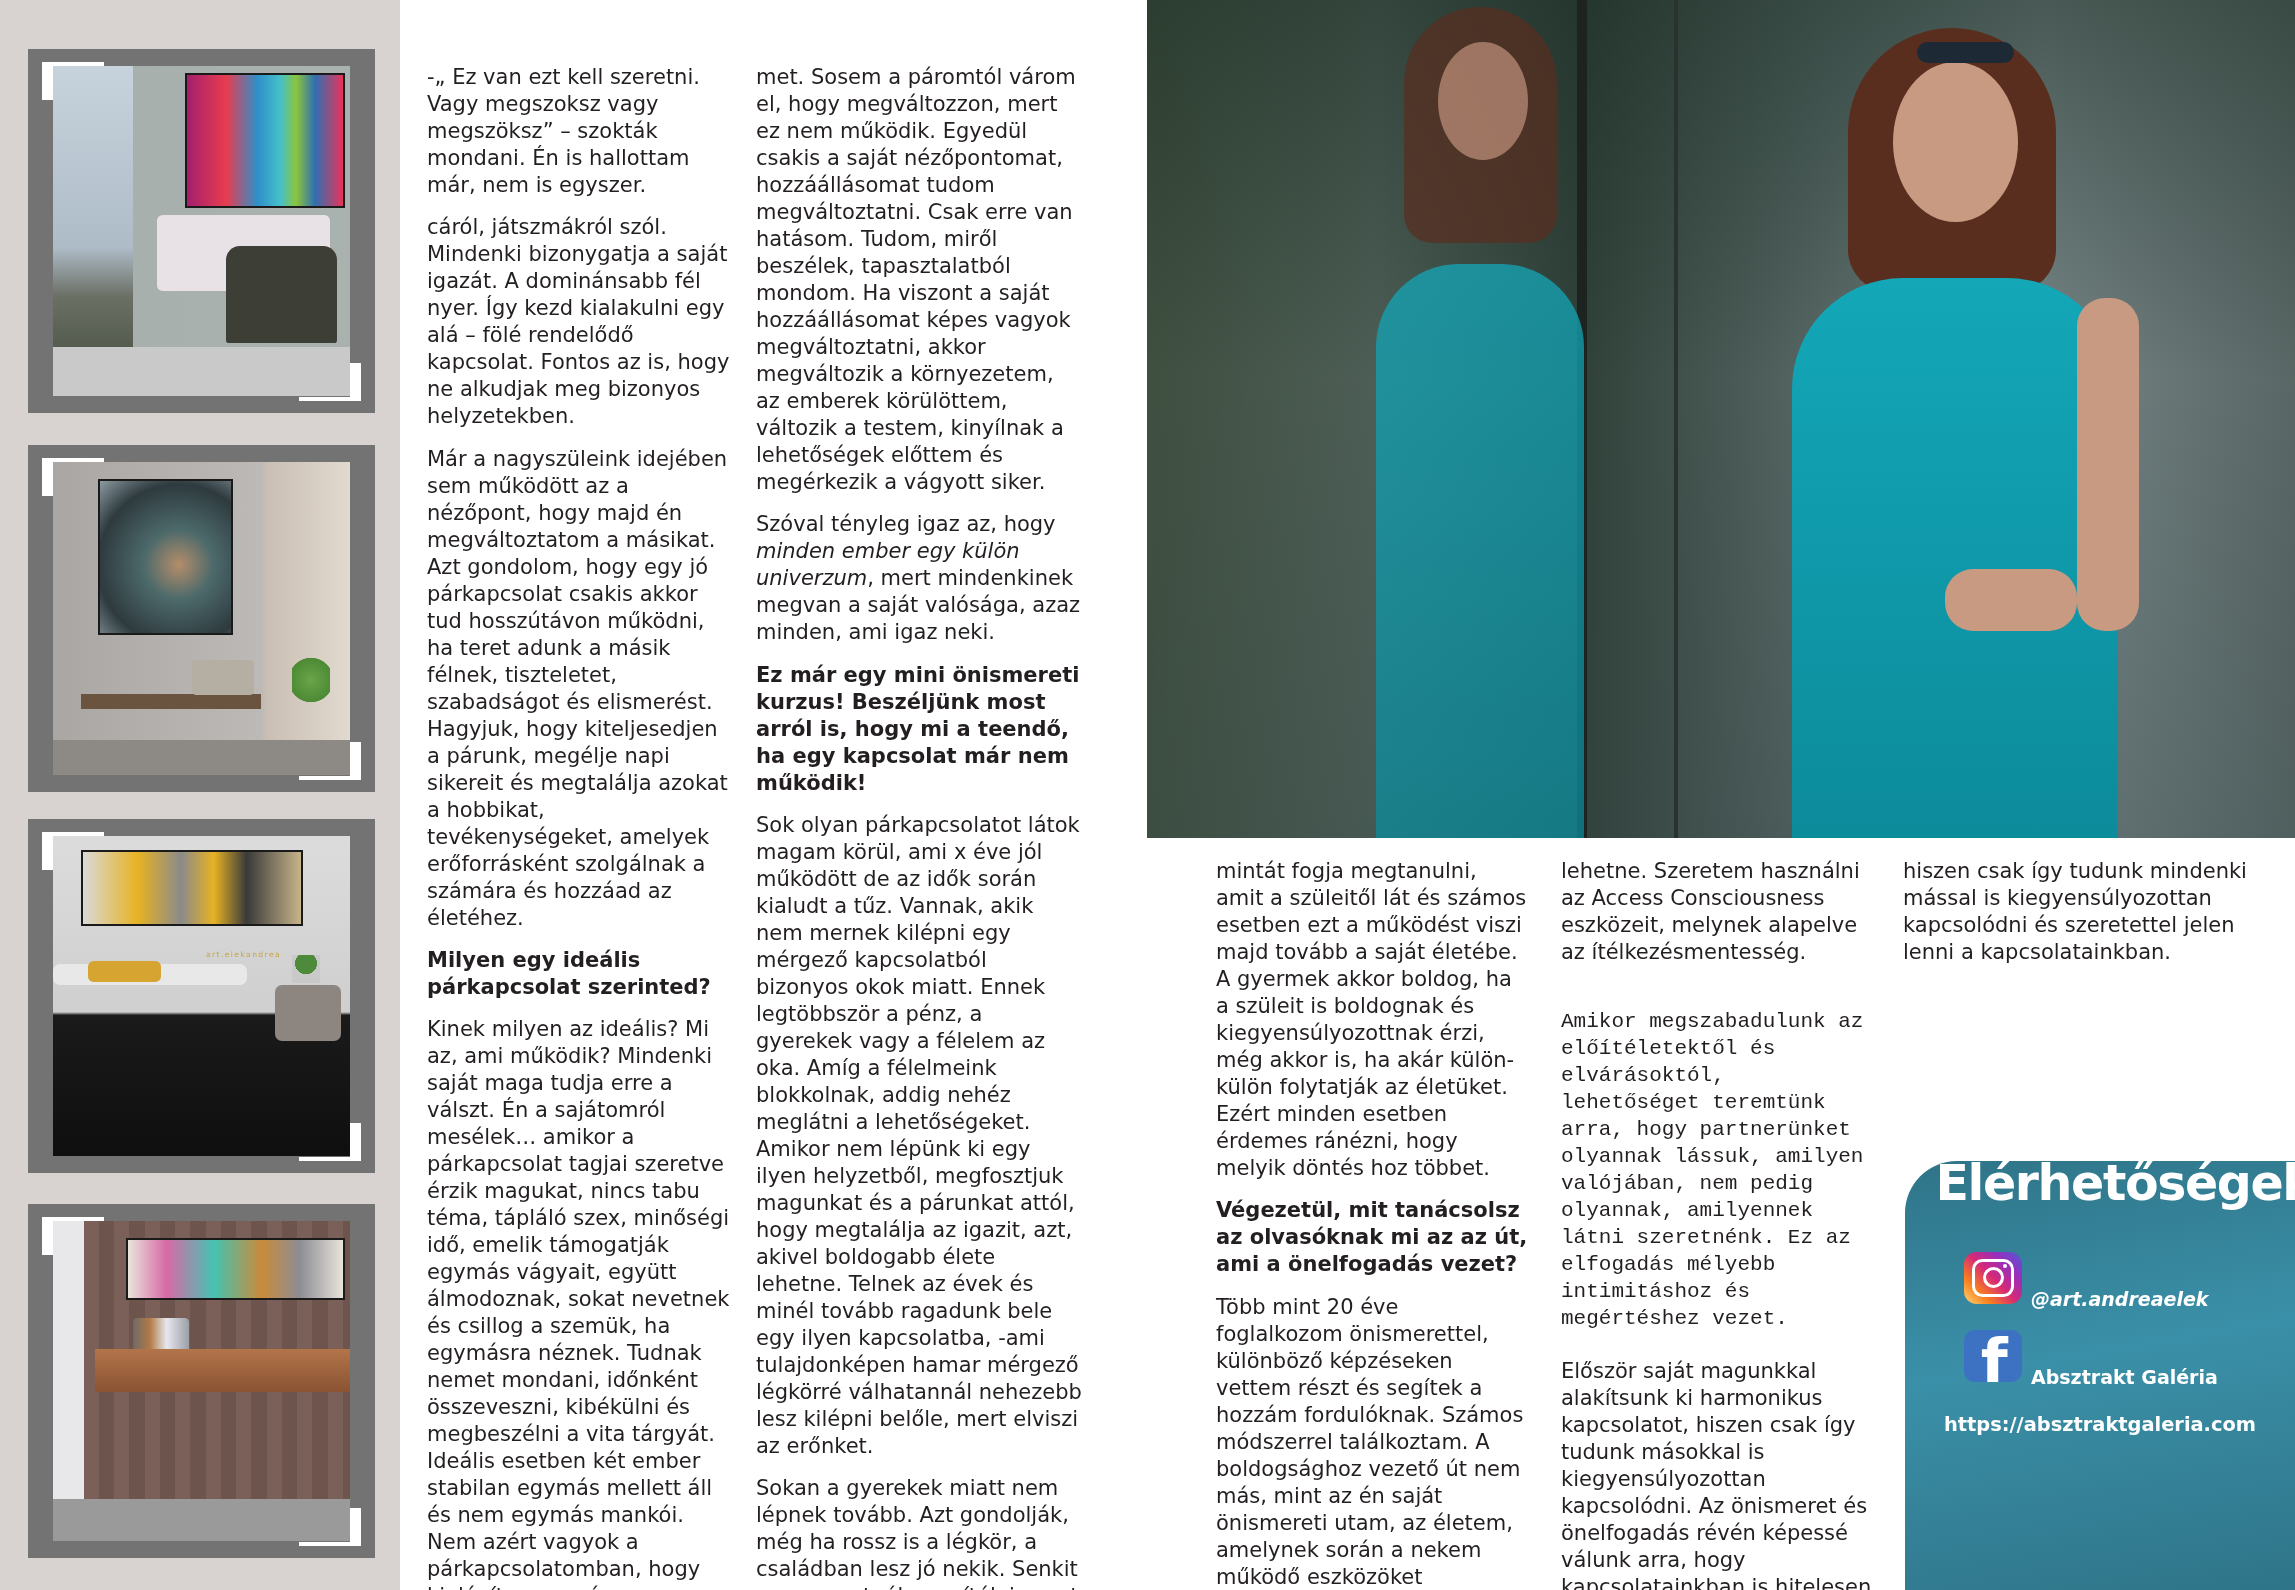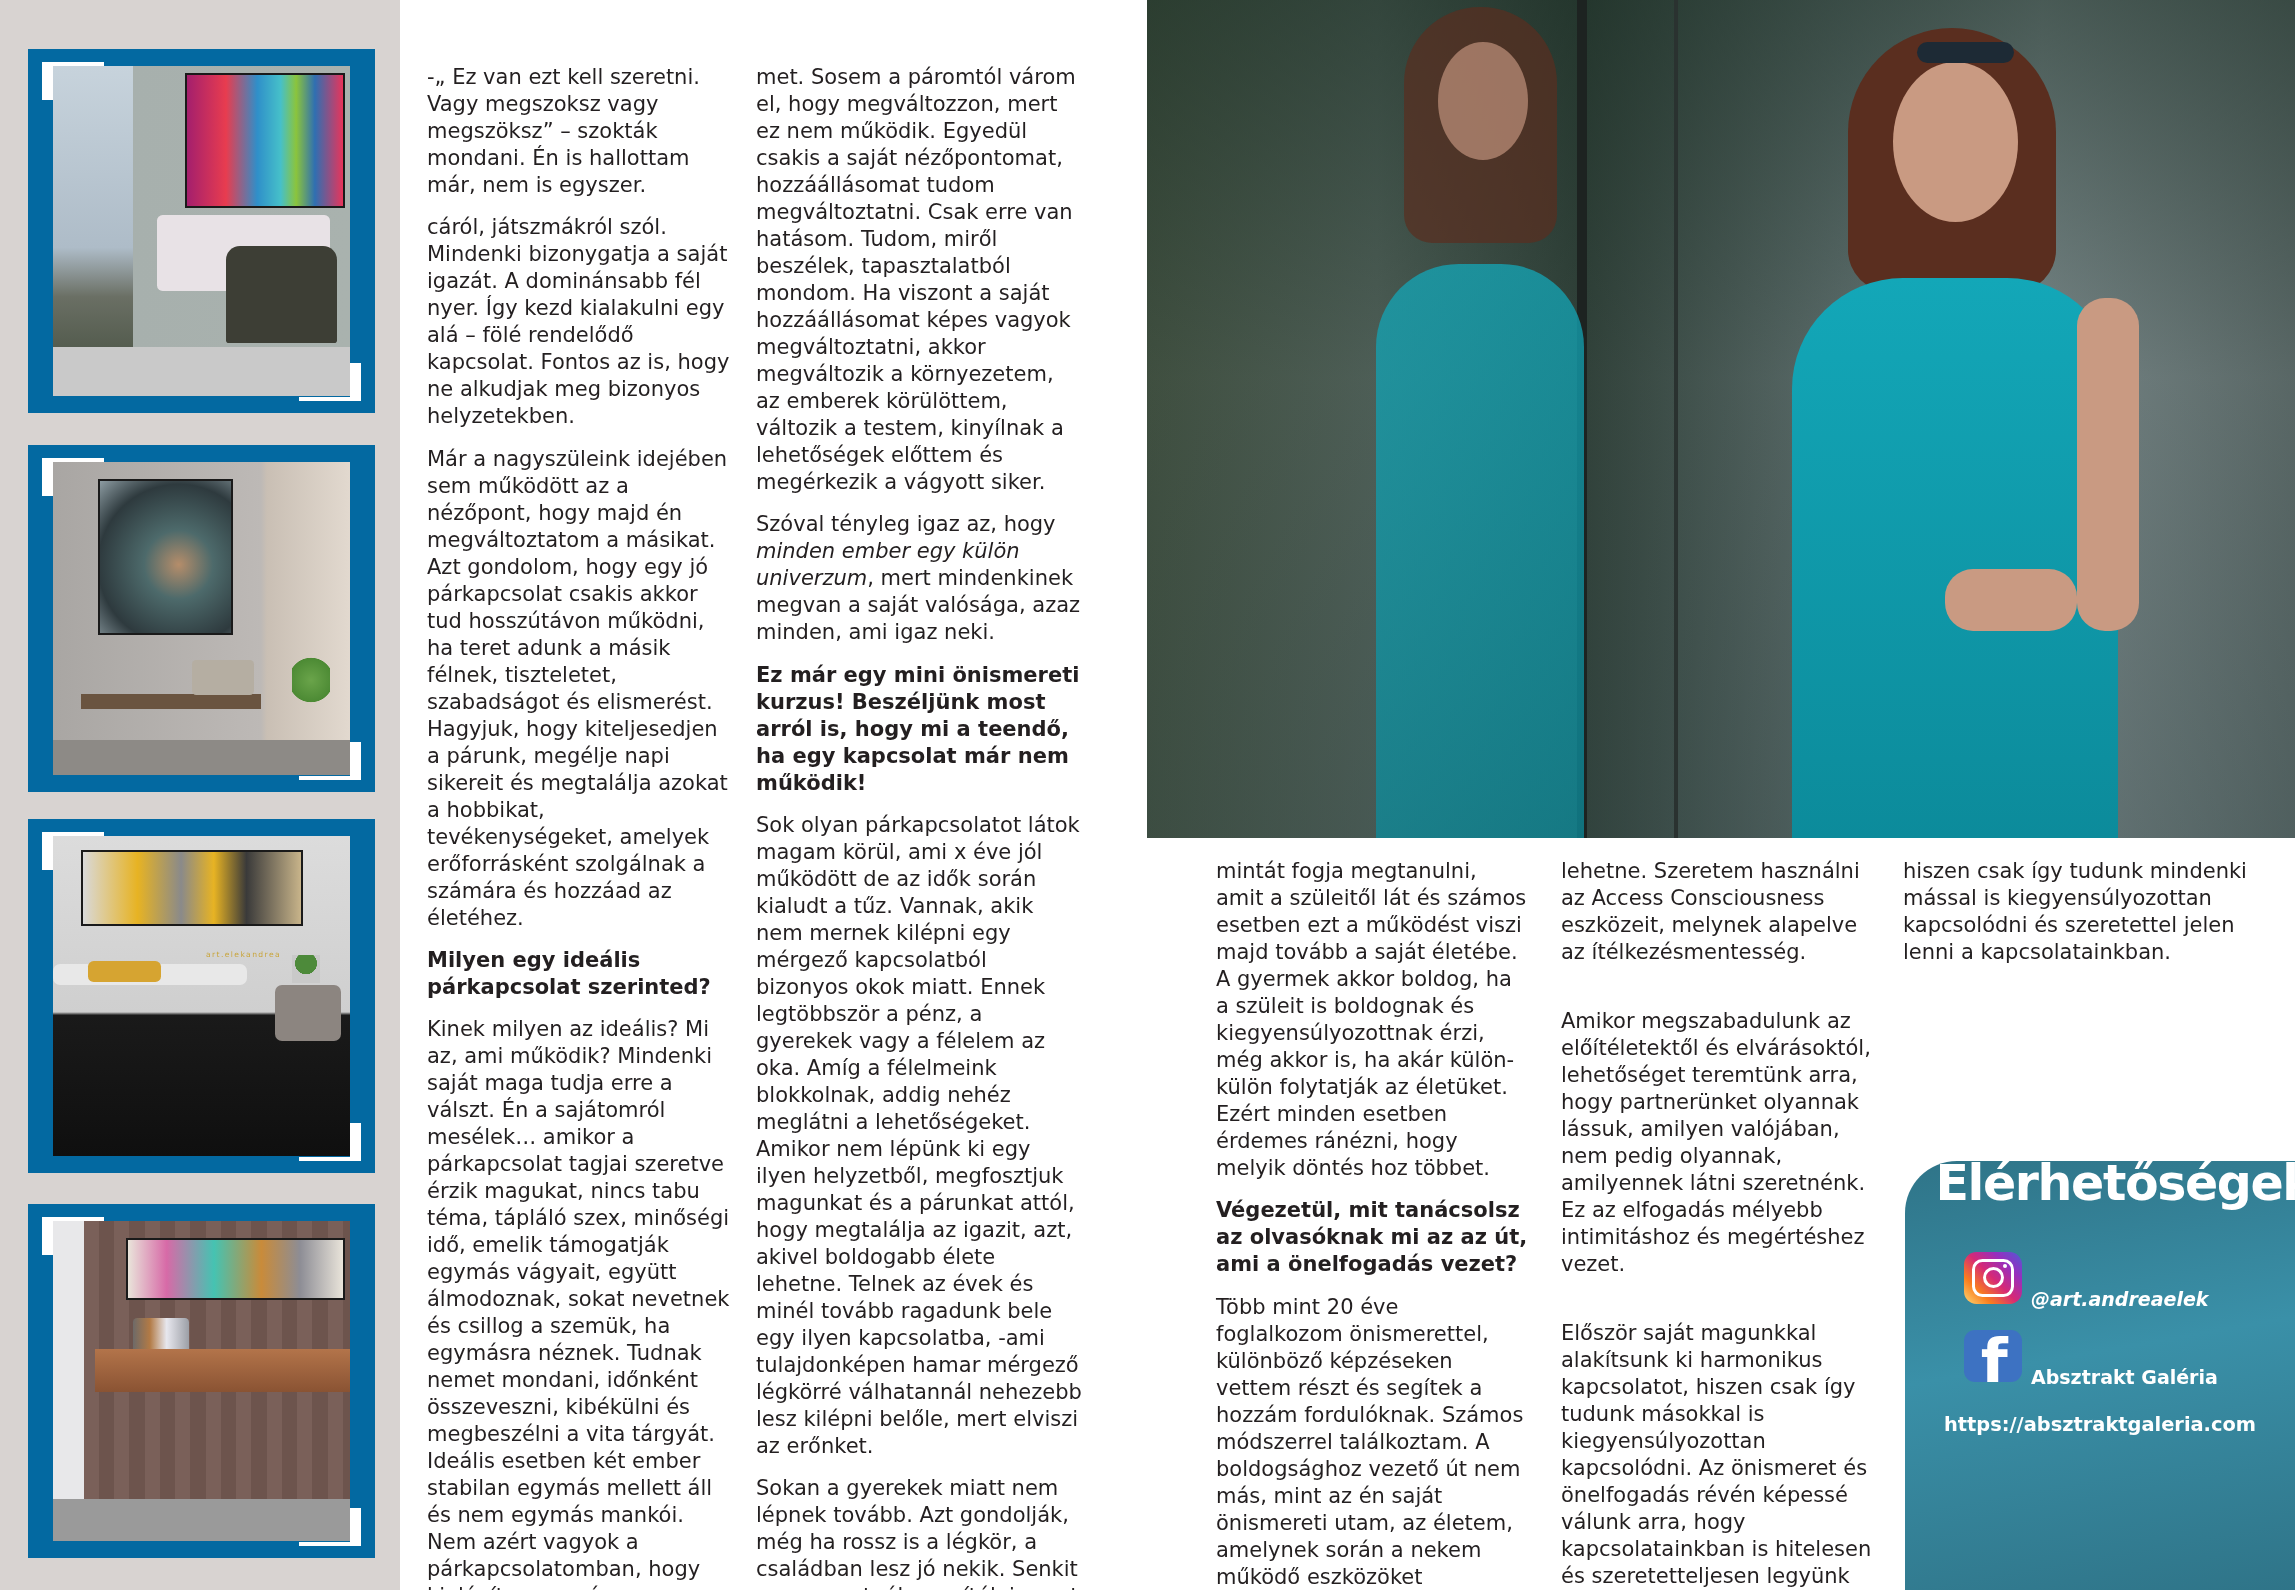--- a/index.html
+++ b/index.html
@@ -1,21 +1,21 @@
 <!DOCTYPE html>
 <html style="font-size:11px"><head>
 <meta charset="utf-8">
 <style>
   html, body { margin:0; padding:0; }
   body {
     width:2295px; height:1590px; position:relative; overflow:hidden;
     background:#ffffff; font-family:"DejaVu Sans", sans-serif; color:#231f20;
   }
   .strip { position:absolute; left:0; top:0; width:400px; height:1590px; background:#d8d3d1; }
-  .tile { position:absolute; left:28px; width:347px; background:#0369a1; }
+  .tile { position:absolute; left:28px; width:347px; background:#737373; }
   .tile .frame-tl { position:absolute; left:14px; top:12.5px; width:62px; height:38px; border-left:11px solid #fff; border-top:4.2px solid #fff; box-sizing:border-box; }
   .tile .frame-br { position:absolute; right:14px; bottom:12.5px; width:62px; height:38px; border-right:11px solid #fff; border-bottom:4.2px solid #fff; box-sizing:border-box; }
   .tile .scene { position:absolute; left:25px; top:16.7px; right:25px; bottom:16.7px; overflow:hidden; }
   .painting { position:absolute; border:2.1px solid #1a1a1a; box-sizing:border-box; }
   .watermark { position:absolute; font-size:7.6px; letter-spacing:1.4px; color:#c9a53b; }
 
   .col { position:absolute; font-size:21px; line-height:27px; color:#231f20; }
   .col p { margin:0 0 15.3px 0; }
   .col h3 { margin:0 0 15.3px 0; font-size:21px; line-height:27px; font-weight:bold; }
   .col em { font-style:italic; }
@@ -136,21 +136,21 @@
 </div>
 
 <div class="col c3">
   <p>mintát fogja megtanulni, amit a szüleitől lát és számos esetben ezt a működést viszi majd tovább a saját életébe. A gyermek akkor boldog, ha a szüleit is boldognak és kiegyensúlyozottnak érzi, még akkor is, ha akár külön-külön folytatják az életüket. Ezért minden esetben érdemes ránézni, hogy melyik döntés hoz többet.</p>
   <h3>Végezetül, mit tanácsolsz az olvasóknak mi az az út, ami a önelfogadás vezet?</h3>
   <p>Több mint 20 éve foglalkozom önismerettel, különböző képzéseken vettem részt és segítek a hozzám fordulóknak. Számos módszerrel találkoztam. A boldogsághoz vezető út nem más, mint az én saját önismereti utam, az életem, amelynek során a nekem működő eszközöket használva, napról napra egyre harmonikusabb viszonyt alakítok ki</p>
 </div>
 
 <div class="col c4">
   <p style="margin-bottom:42px;">lehetne. Szeretem használni az Access Consciousness eszközeit, melynek alapelve az ítélkezésmentesség.</p>
-  <p style="margin-bottom:42px;">Amikor megszabadulunk az előítéletektől és elvárásoktól, lehetőséget teremtünk arra, hogy partnerünket olyannak lássuk, amilyen valójában, nem pedig olyannak, amilyennek látni szeretnénk. Ez az elfogadás mélyebb intimitáshoz és megértéshez vezet.</p>
+  <p style="margin-bottom:26px;font-family:Liberation Mono, monospace;">Amikor megszabadulunk az előítéletektől és elvárásoktól, lehetőséget teremtünk arra, hogy partnerünket olyannak lássuk, amilyen valójában, nem pedig olyannak, amilyennek látni szeretnénk. Ez az elfogadás mélyebb intimitáshoz és megértéshez vezet.</p>
   <p style="margin-bottom:42px;">Először saját magunkkal alakítsunk ki harmonikus kapcsolatot, hiszen csak így tudunk másokkal is kiegyensúlyozottan kapcsolódni. Az önismeret és önelfogadás révén képessé válunk arra, hogy kapcsolatainkban is hitelesen és szeretetteljesen legyünk jelen.</p>
 
 </div>
 
 <div class="col c5">
   <p style="margin-bottom:28px;">hiszen csak így tudunk mindenki mással is kiegyensúlyozottan kapcsolódni és szeretettel jelen lenni a kapcsolatainkban.</p>
 </div>
 
 <div class="contact">
   <div class="contact-title">Elérhetőségek</div>

